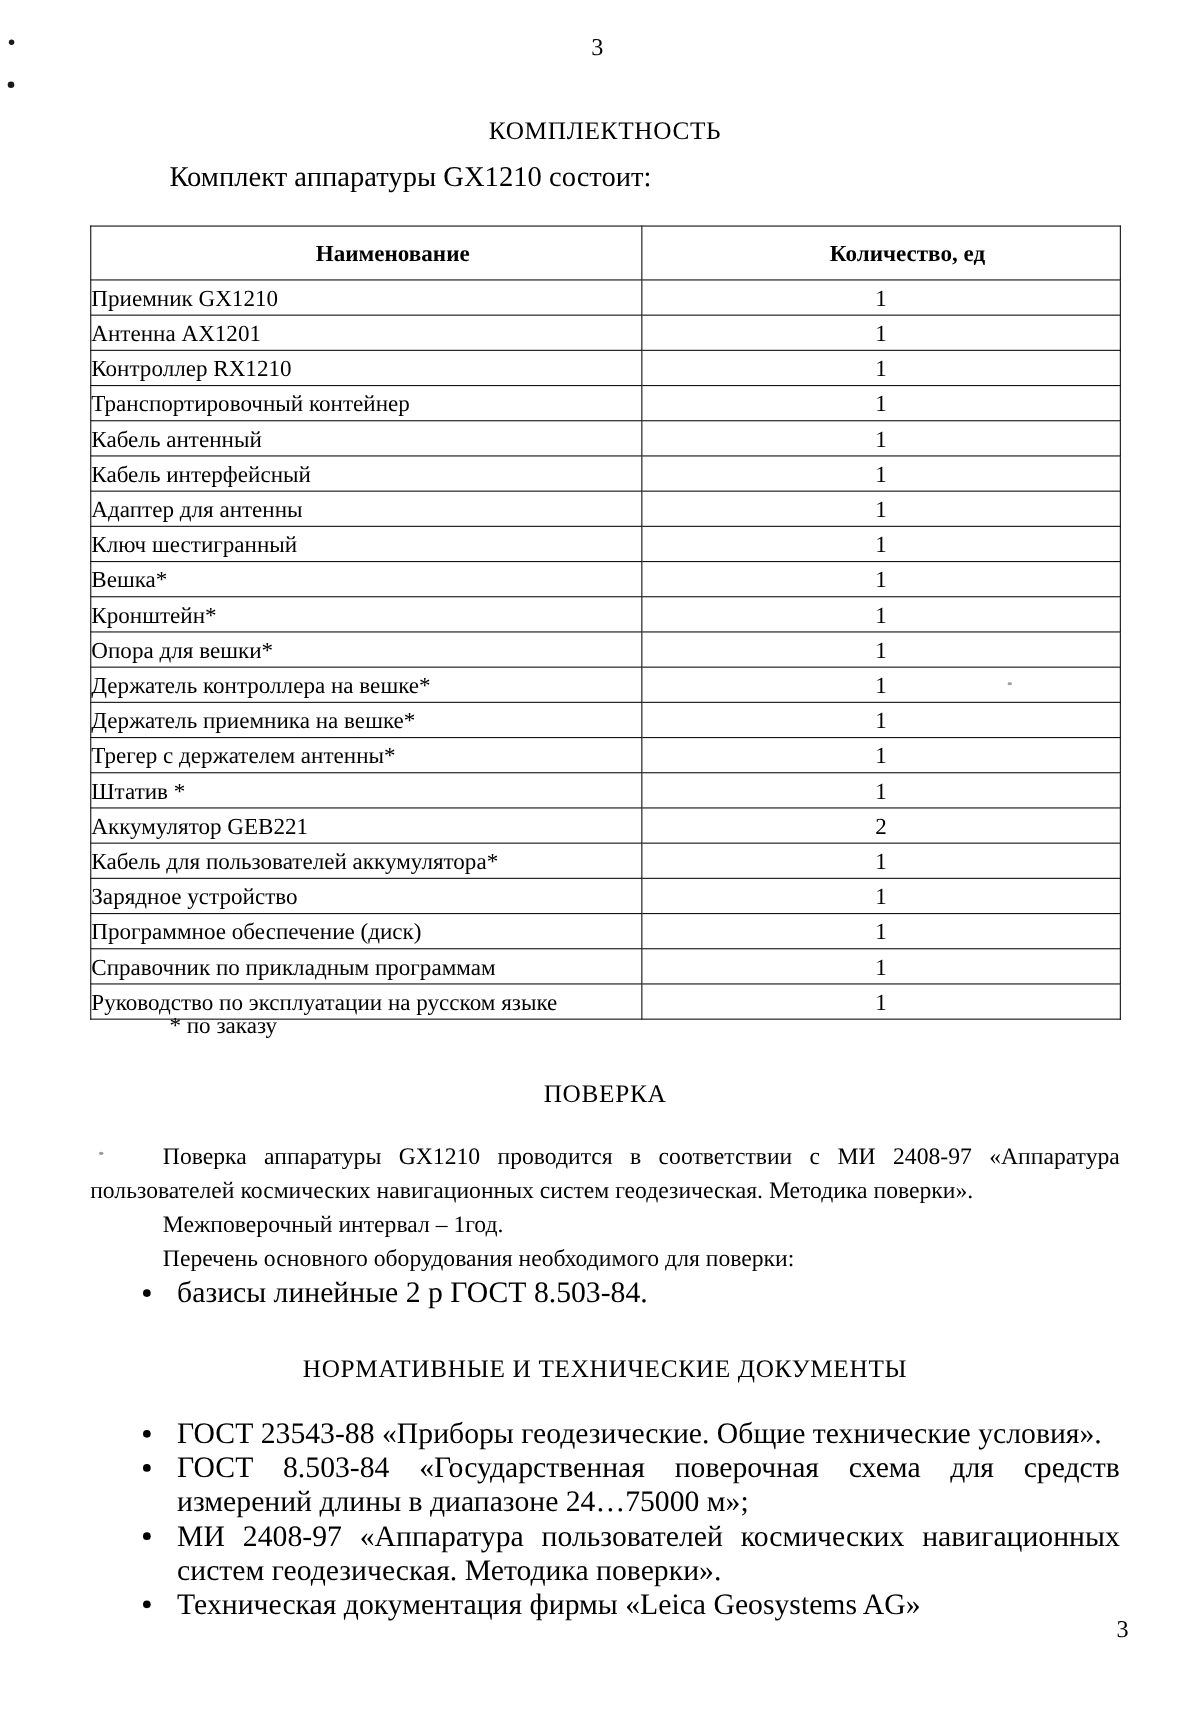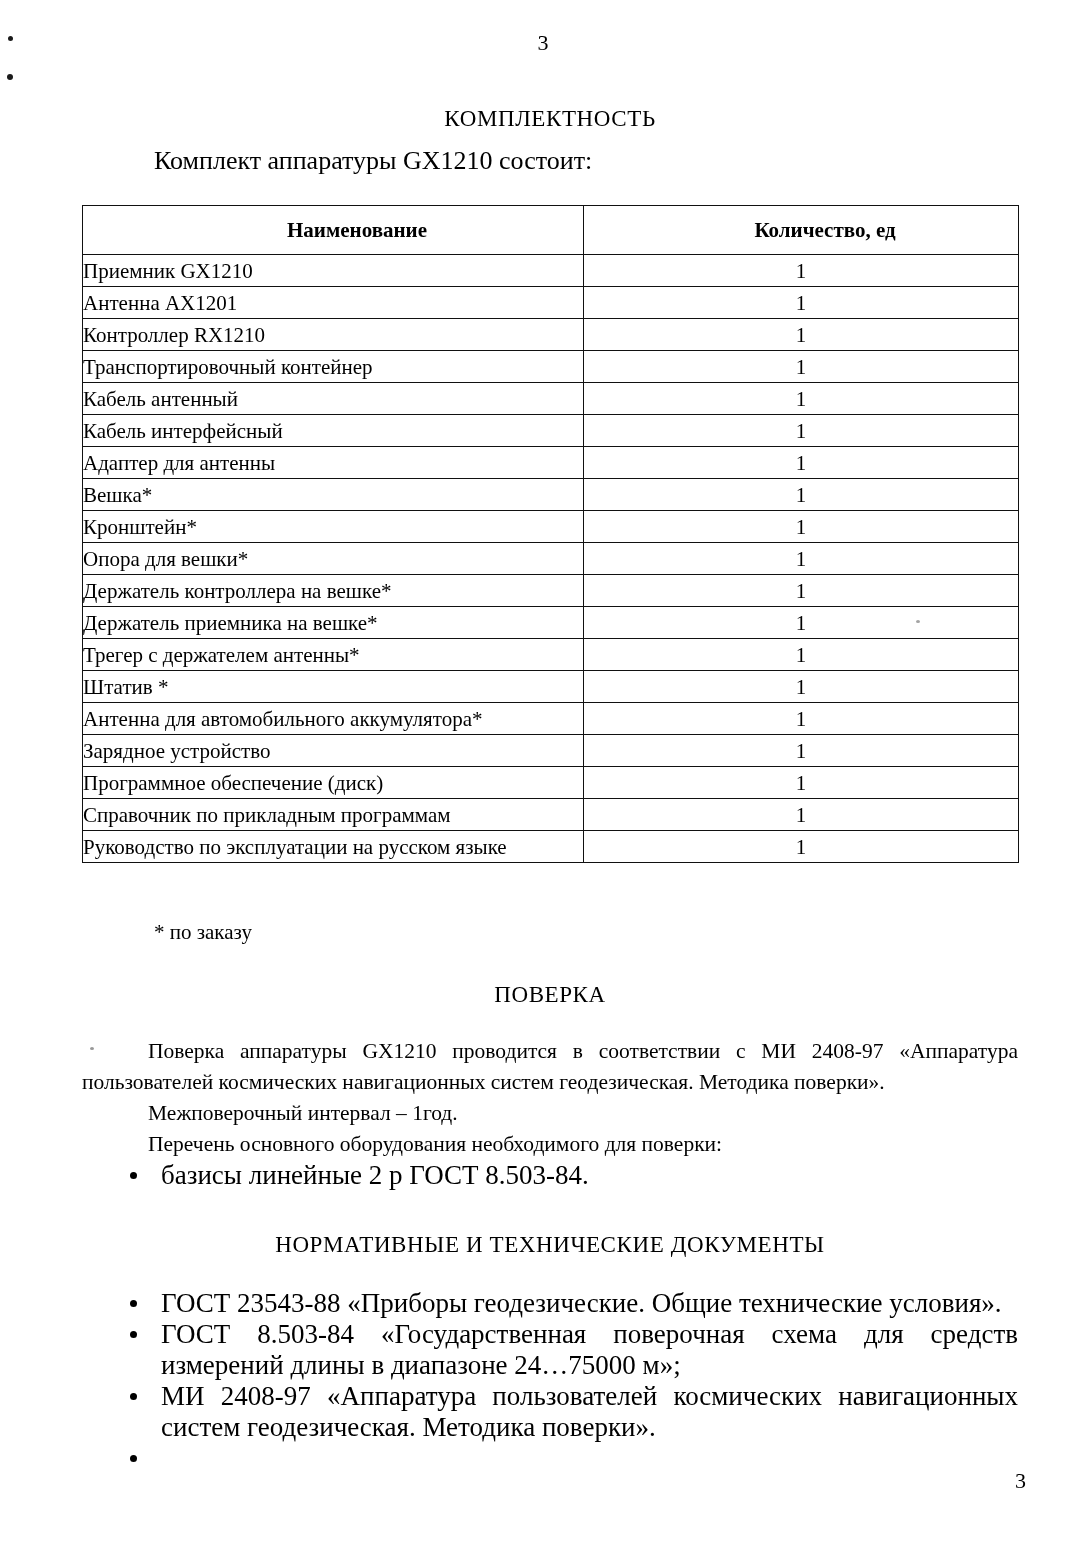--- a/index.html
+++ b/index.html
@@ -225,20 +225,24 @@
           </tr>
           <tr>
             <td class="cell-name">Кабель интерфейсный</td>
             <td class="cell-qty">1</td>
           </tr>
           <tr>
             <td class="cell-name">Адаптер для антенны</td>
             <td class="cell-qty">1</td>
           </tr>
           <tr>
+            <td class="cell-name">Ключ шестигранный</td>
+            <td class="cell-qty">1</td>
+          </tr>
+          <tr>
             <td class="cell-name">Вешка*</td>
             <td class="cell-qty">1</td>
           </tr>
           <tr>
             <td class="cell-name">Кронштейн*</td>
             <td class="cell-qty">1</td>
           </tr>
           <tr>
             <td class="cell-name">Опора для вешки*</td>
             <td class="cell-qty">1</td>
@@ -253,21 +257,25 @@
           </tr>
           <tr>
             <td class="cell-name">Трегер с держателем антенны*</td>
             <td class="cell-qty">1</td>
           </tr>
           <tr>
             <td class="cell-name">Штатив *</td>
             <td class="cell-qty">1</td>
           </tr>
           <tr>
-            <td class="cell-name">Антенна для автомобильного аккумулятора*</td>
+            <td class="cell-name">Аккумулятор GEB221</td>
+            <td class="cell-qty">2</td>
+          </tr>
+          <tr>
+            <td class="cell-name">Кабель для пользователей аккумулятора*</td>
             <td class="cell-qty">1</td>
           </tr>
           <tr>
             <td class="cell-name">Зарядное устройство</td>
             <td class="cell-qty">1</td>
           </tr>
           <tr>
             <td class="cell-name">Программное обеспечение (диск)</td>
             <td class="cell-qty">1</td>
           </tr>
@@ -293,20 +301,20 @@
     <ul class="bullets bullets-poverka">
         <li class="nojustify"><span class="dot"></span><span>базисы линейные 2 р ГОСТ 8.503-84.</span></li>
       </ul>
 
     <h1 class="section-title title-normdocs">НОРМАТИВНЫЕ  И  ТЕХНИЧЕСКИЕ  ДОКУМЕНТЫ</h1>
 
     <ul class="bullets bullets-docs">
         <li><span class="dot"></span><span>ГОСТ 23543-88 «Приборы геодезические. Общие технические условия».</span></li>
         <li><span class="dot"></span><span>ГОСТ 8.503-84 «Государственная поверочная схема для средств измерений длины в диапазоне 24…75000 м»;</span></li>
         <li><span class="dot"></span><span>МИ 2408-97 «Аппаратура пользователей космических навигационных систем геодезическая. Методика поверки».</span></li>
-        <li class="nojustify"><span class="dot"></span></li>
+        <li class="nojustify"><span class="dot"></span><span>Техническая документация фирмы «Leica Geosystems AG»</span></li>
       </ul>
 
   </div>
 
   <div class="page-number-bottom">3</div>
 
 </div>
 
 </body></html>

